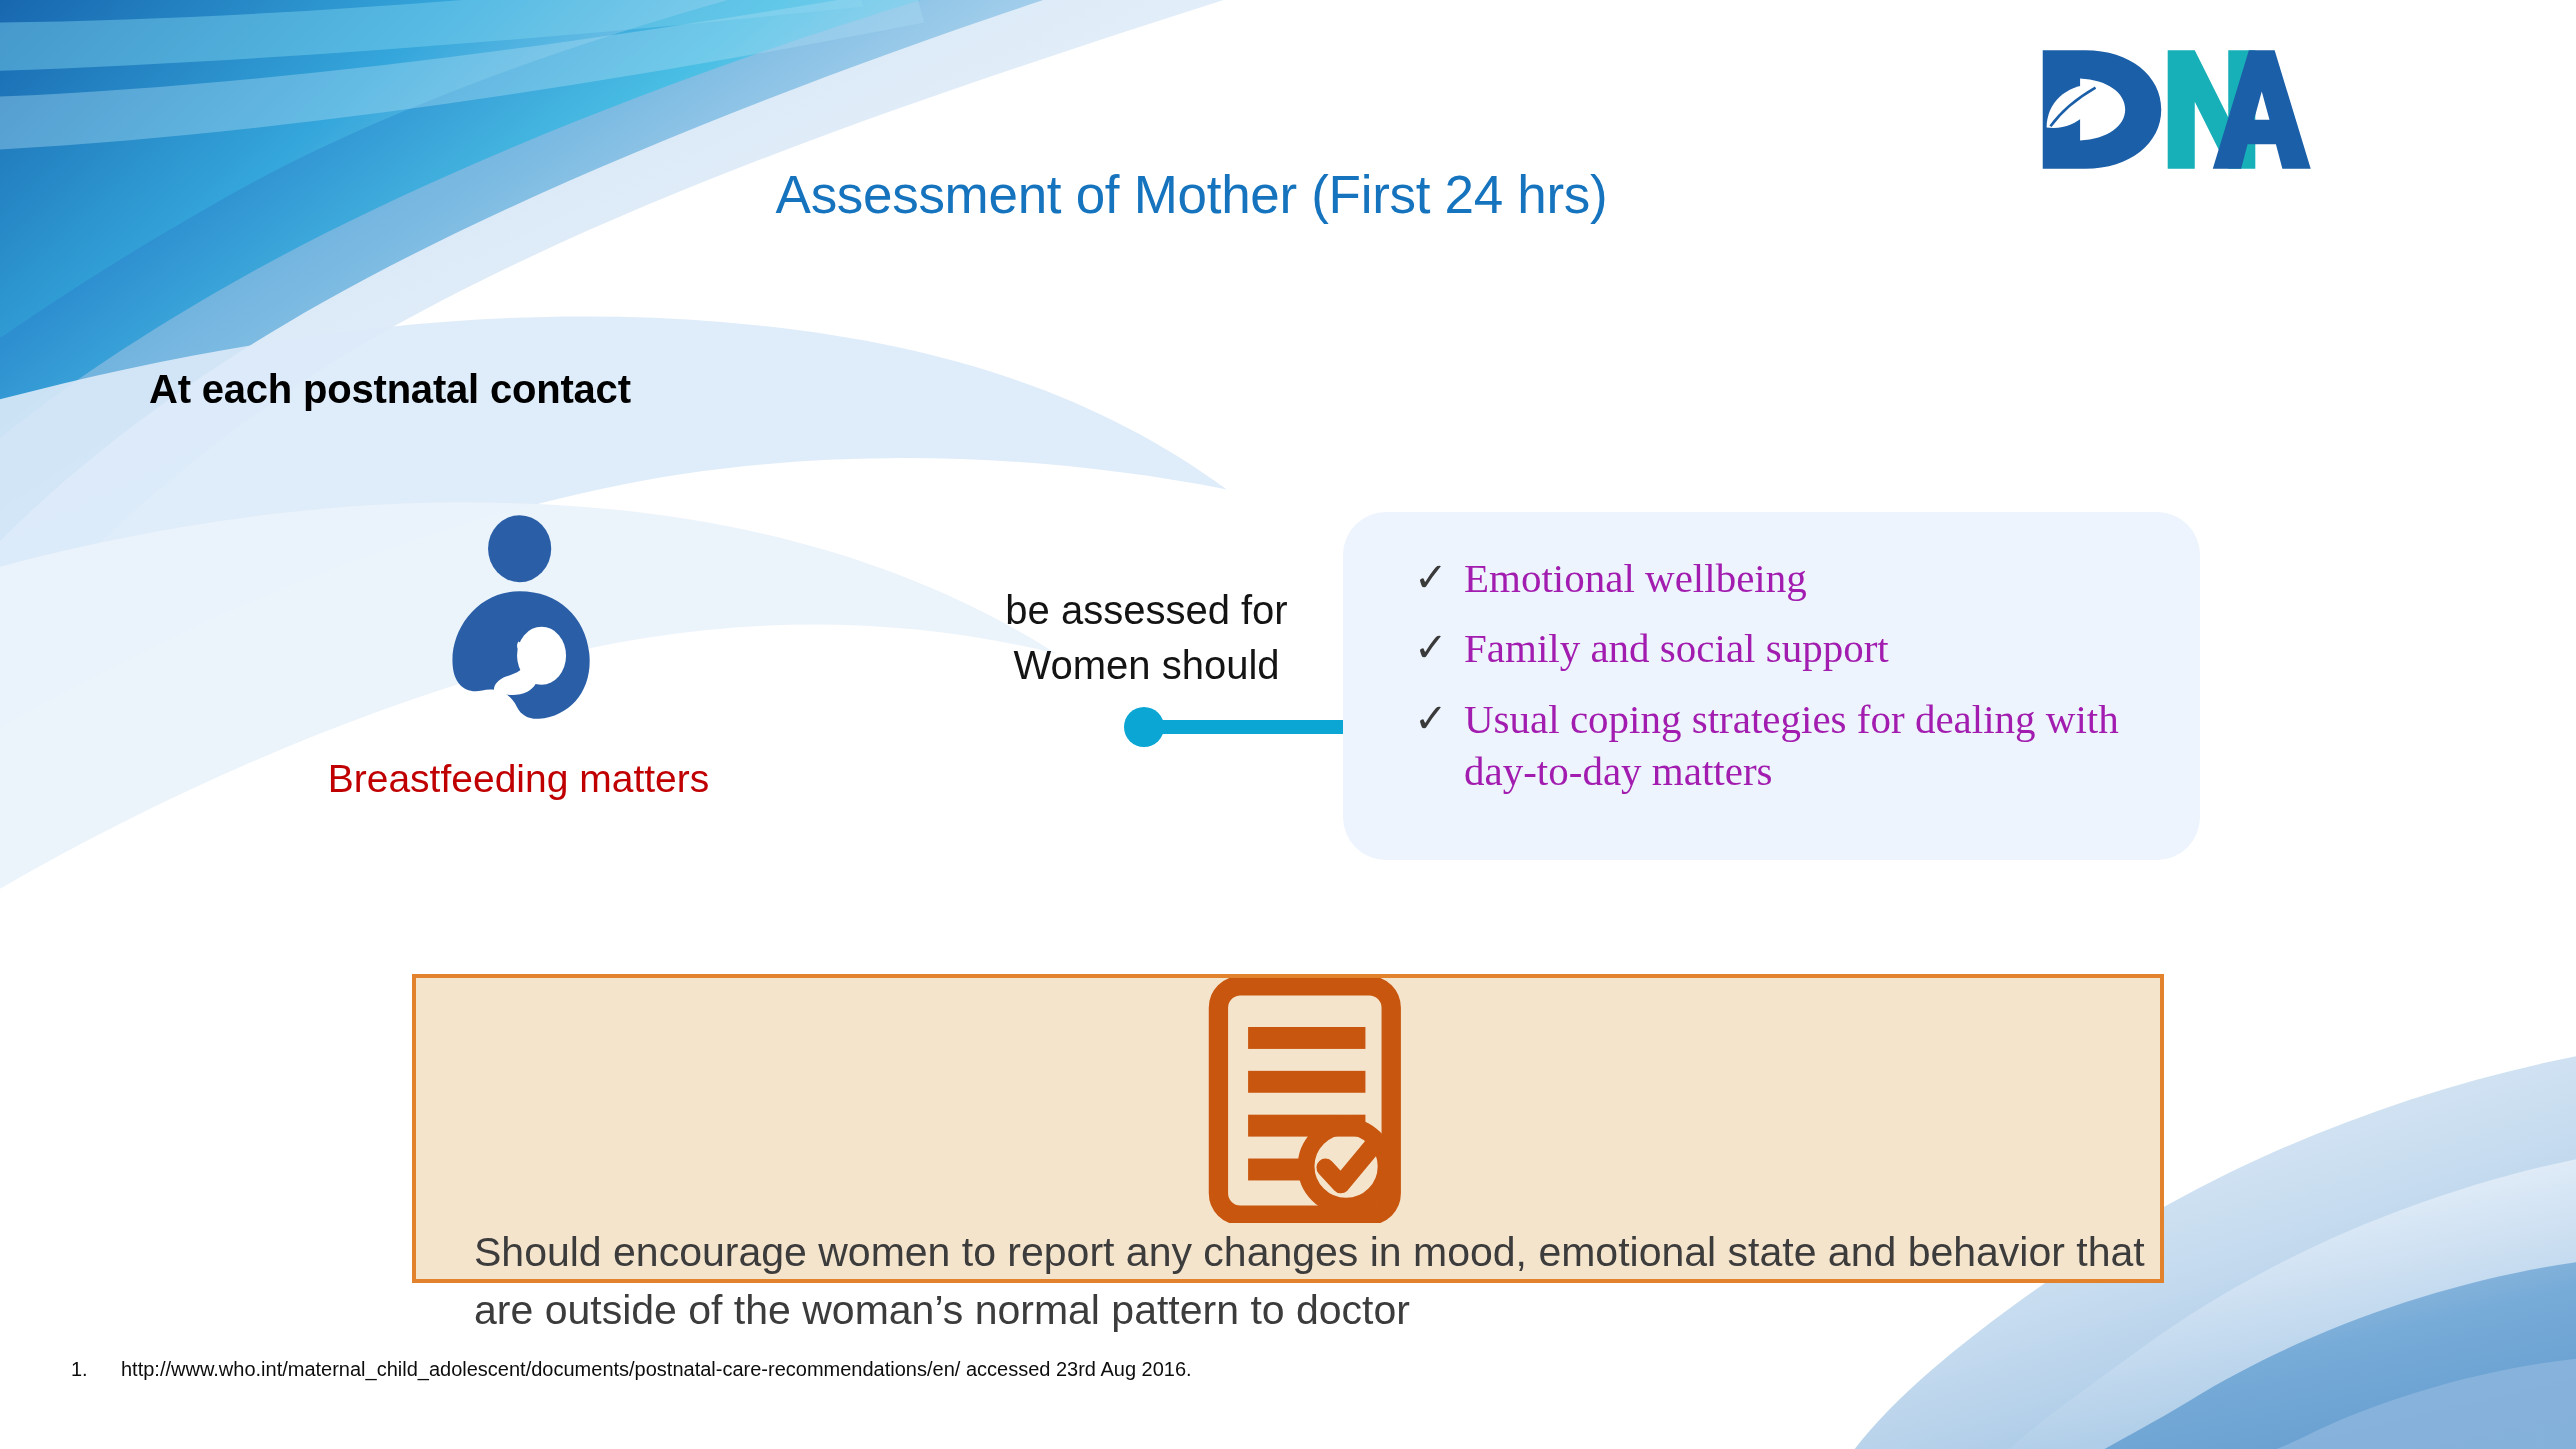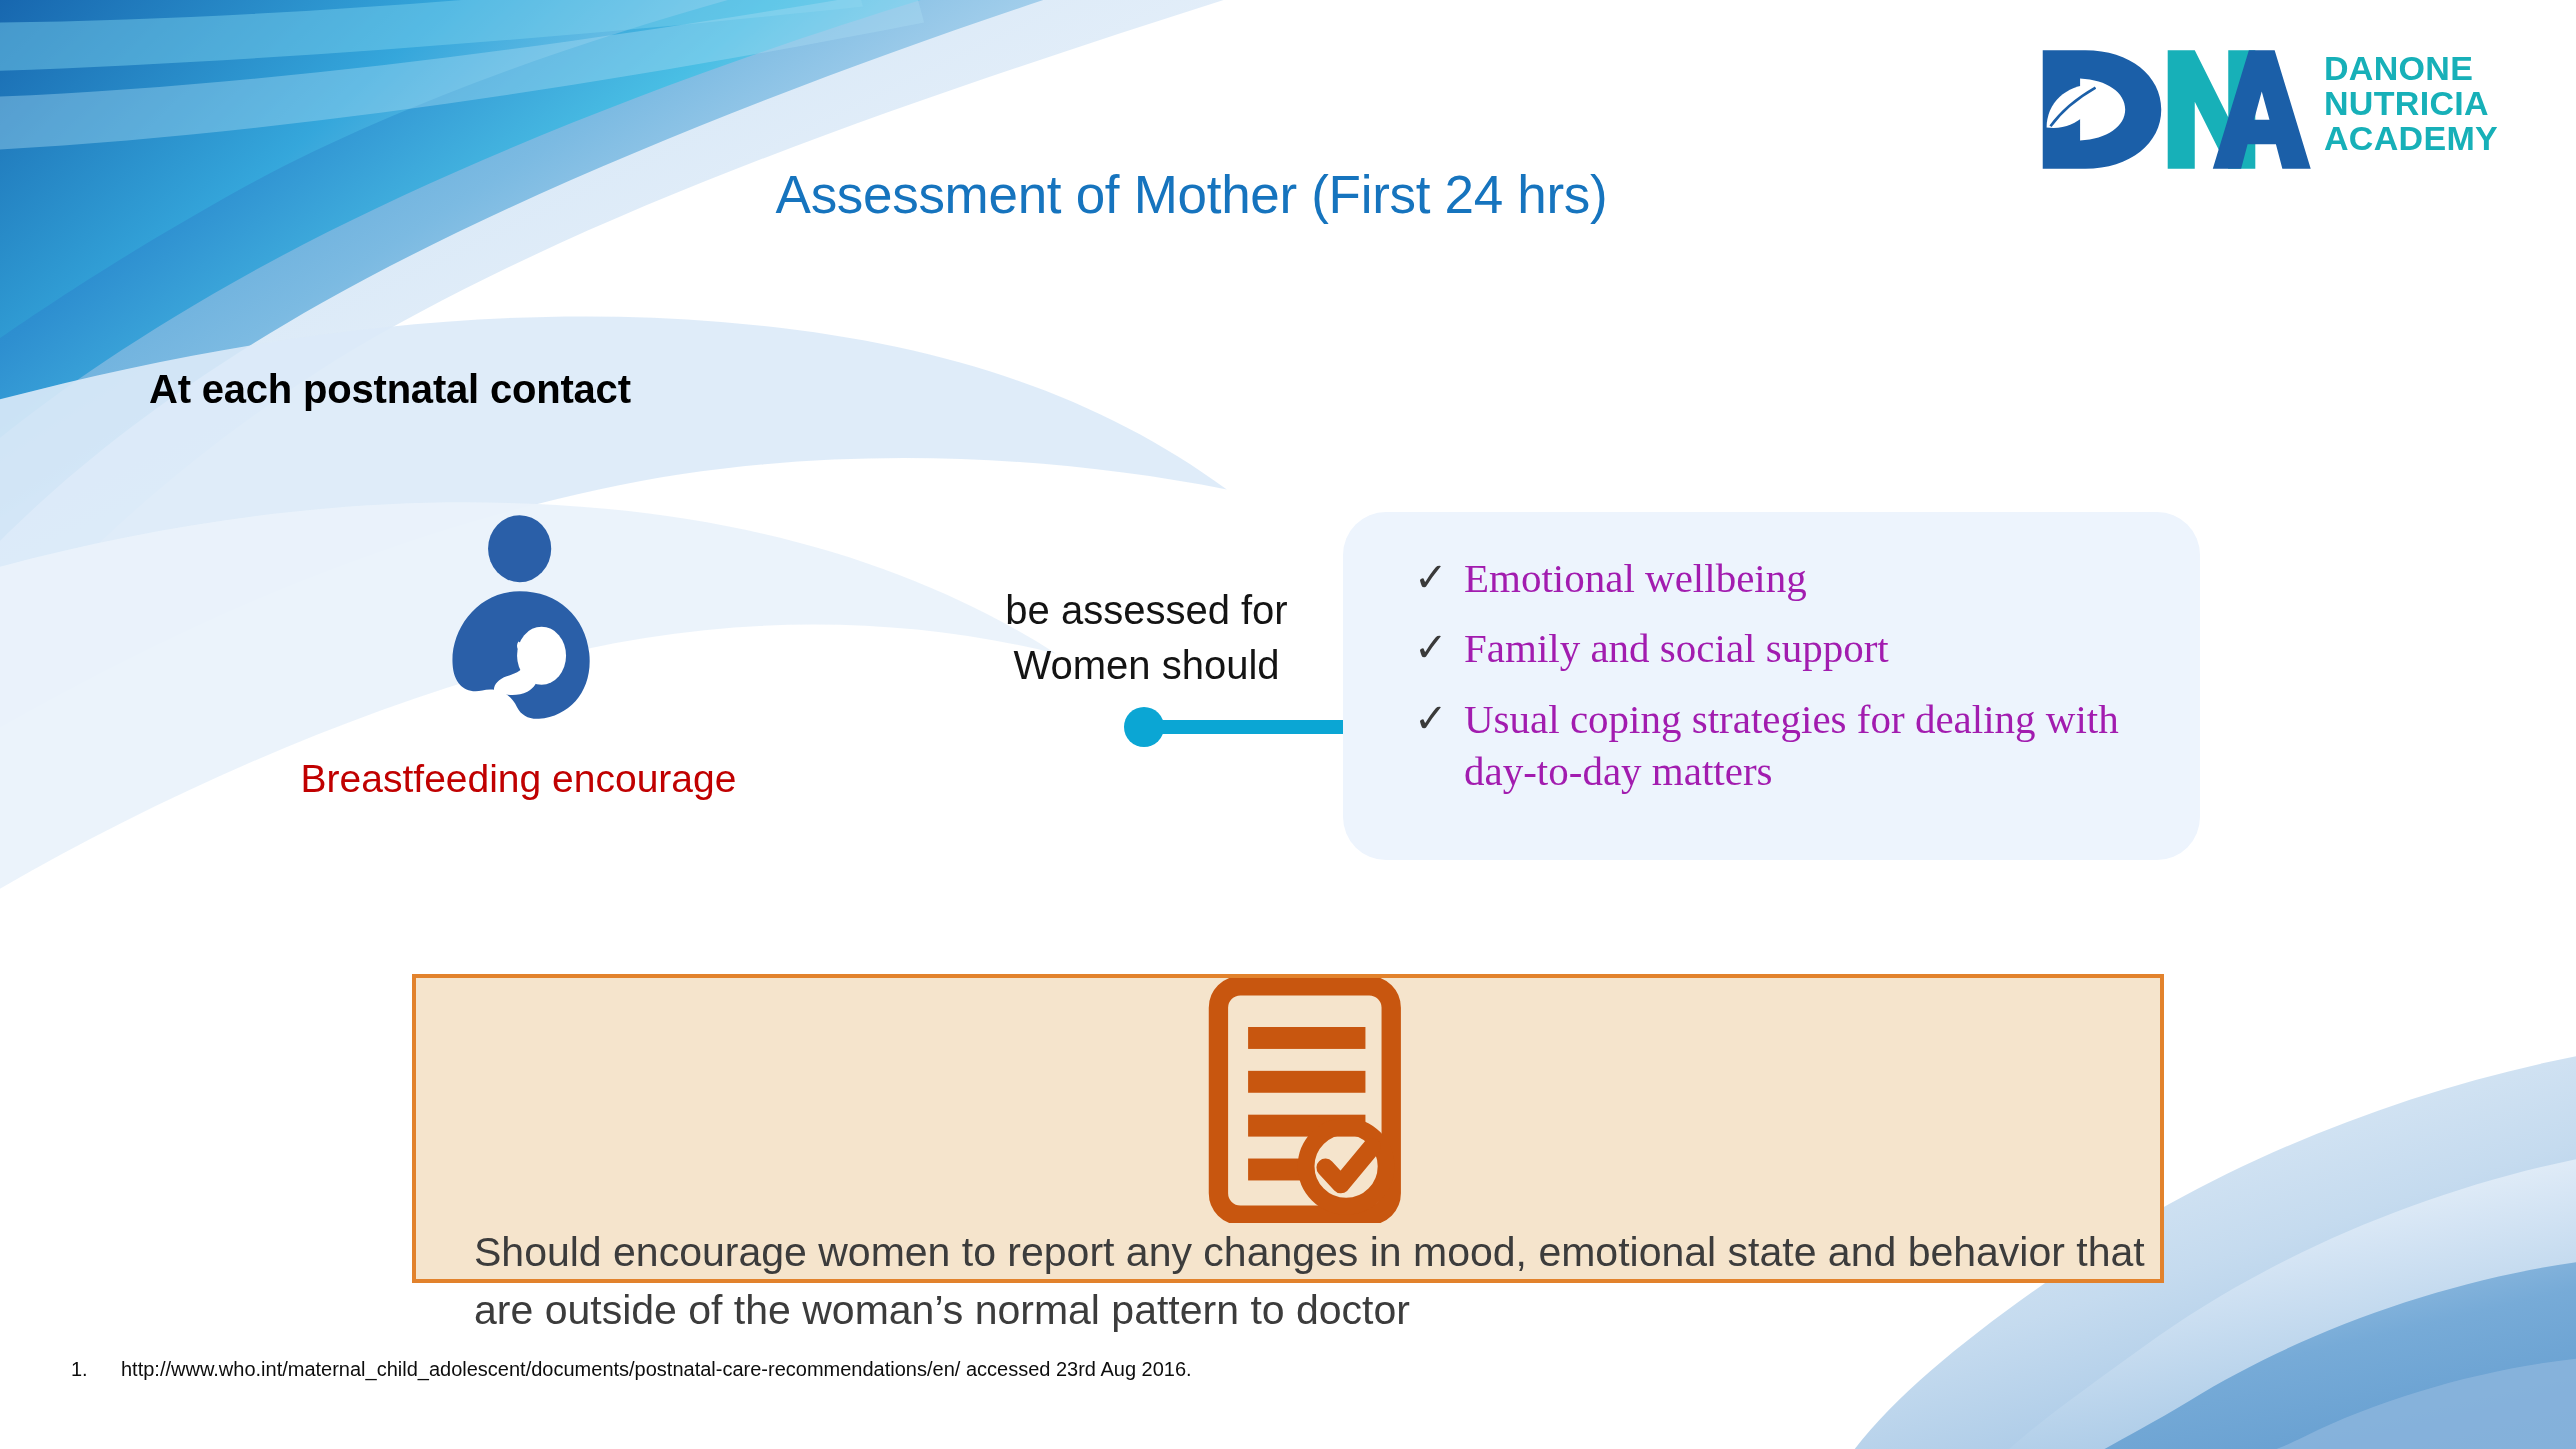--- a/index.html
+++ b/index.html
@@ -275,25 +275,20 @@
                M70,52 L70,148 C112,146 140,126 140,100 C140,74 112,54 70,52 Z" fill="#1B5FA8"></path>
 
       <path d="M18,128 C18,88 52,58 96,62 C96,102 62,134 18,128 Z" fill="#FFFFFF"></path>
       <path d="M24,126 C40,104 66,82 94,66" stroke="#1B5FA8" stroke-width="4" fill="none"></path>
 
       <path d="M206,192 L206,8 L248,8 L300,112 L300,8 L342,8 L342,192 L300,192 L248,88 L248,192 Z" fill="#17B0B8"></path>
 
       <path d="M336,192 L392,8 L432,8 L488,192 L444,192 L434,154 L390,154 L380,192 Z
                M400,116 L424,116 L412,72 Z" fill="#1B5FA8" transform="translate(-60,0)"></path>
     </svg>
-    <div id="logo-words">
-      <div>DANONE</div>
-      <div>NUTRICIA</div>
-      <div>ACADEMY</div>
-    </div>
   </div>
 
   <div id="title">Assessment of Mother (First 24 hrs)</div>
 
   <div id="section-heading">At each postnatal contact</div>
 
   <div id="bf-block">
     <svg id="bf-icon" viewBox="0 0 270 330">
 
       <ellipse cx="136" cy="52" rx="49" ry="52" fill="#2A5FA8"></ellipse>
@@ -303,21 +298,21 @@
                C52,278 34,262 32,232 C28,178 70,118 136,118 Z" fill="#2A5FA8"></path>
 
       <ellipse cx="170" cy="218" rx="38" ry="45" fill="#FFFFFF"></ellipse>
 
       <path d="M134,196 C142,200 148,212 146,226 C144,240 130,246 116,250
                C104,254 96,262 96,272 C110,280 132,282 148,274
                C160,268 166,256 164,244 C162,228 150,216 138,212
                C132,210 130,202 134,196 Z" fill="#FFFFFF"></path>
     </svg>
     <div id="bf-caption">
-      <div>Breastfeeding encourage</div>
+      <div>Breastfeeding matters</div>
     </div>
   </div>
 
   <div id="connector-label">
     <div>be assessed for</div>
     <div>Women should</div>
   </div>
   <div id="connector-dot"></div>
   <div id="connector-line"></div>
 

